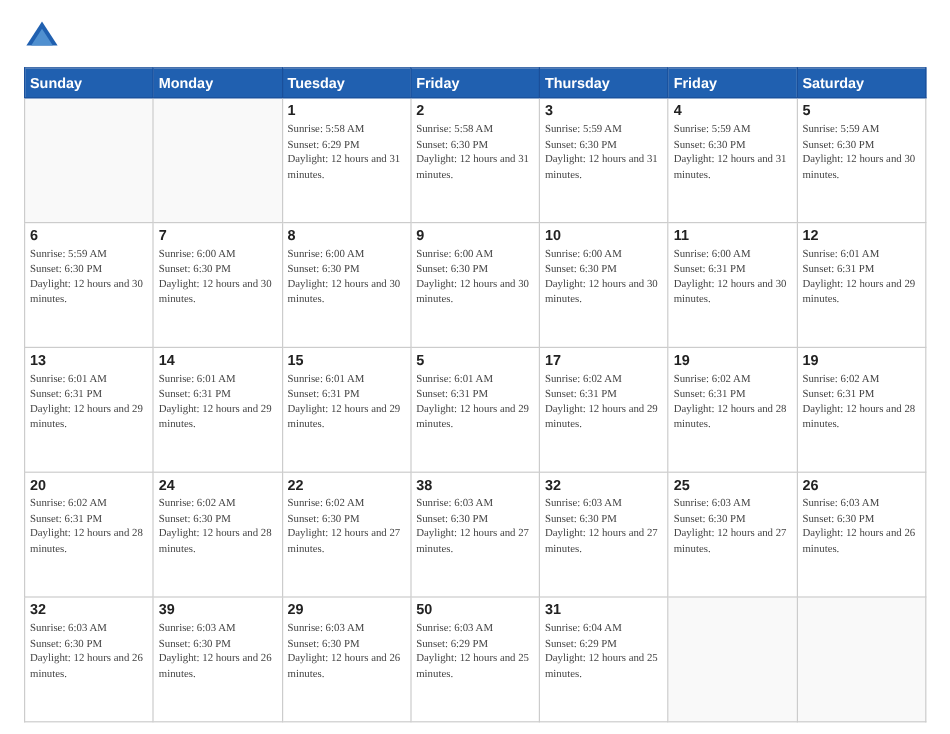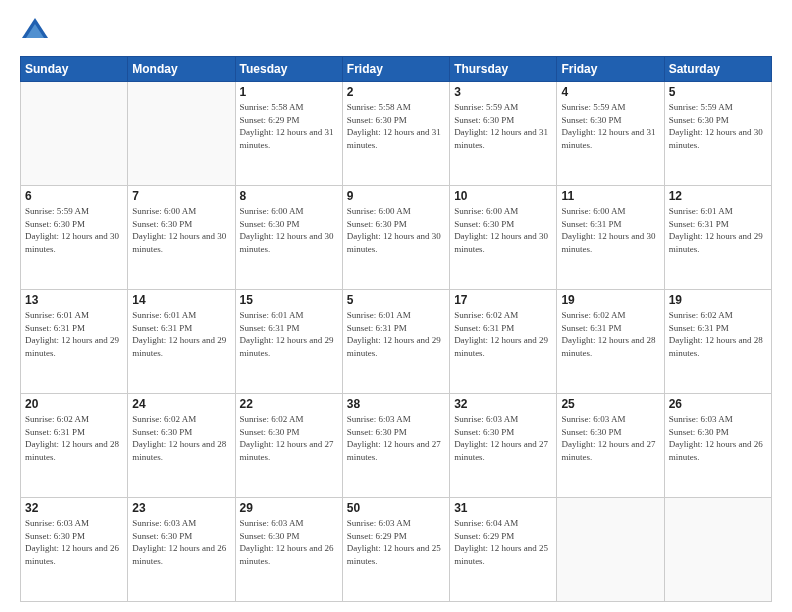--- a/index.html
+++ b/index.html
@@ -249,21 +249,21 @@
             <span class="day-num">26</span>
             <div class="day-info">Sunrise: 6:03 AM<br>Sunset: 6:30 PM<br>Daylight: 12 hours and 26 minutes.</div>
           </td>
         </tr>
         <tr>
           <td>
             <span class="day-num">32</span>
             <div class="day-info">Sunrise: 6:03 AM<br>Sunset: 6:30 PM<br>Daylight: 12 hours and 26 minutes.</div>
           </td>
           <td>
-            <span class="day-num">23</span>
+            <span class="day-num">39</span>
             <div class="day-info">Sunrise: 6:03 AM<br>Sunset: 6:30 PM<br>Daylight: 12 hours and 26 minutes.</div>
           </td>
           <td>
             <span class="day-num">29</span>
             <div class="day-info">Sunrise: 6:03 AM<br>Sunset: 6:30 PM<br>Daylight: 12 hours and 26 minutes.</div>
           </td>
           <td>
             <span class="day-num">50</span>
             <div class="day-info">Sunrise: 6:03 AM<br>Sunset: 6:29 PM<br>Daylight: 12 hours and 25 minutes.</div>
           </td>

